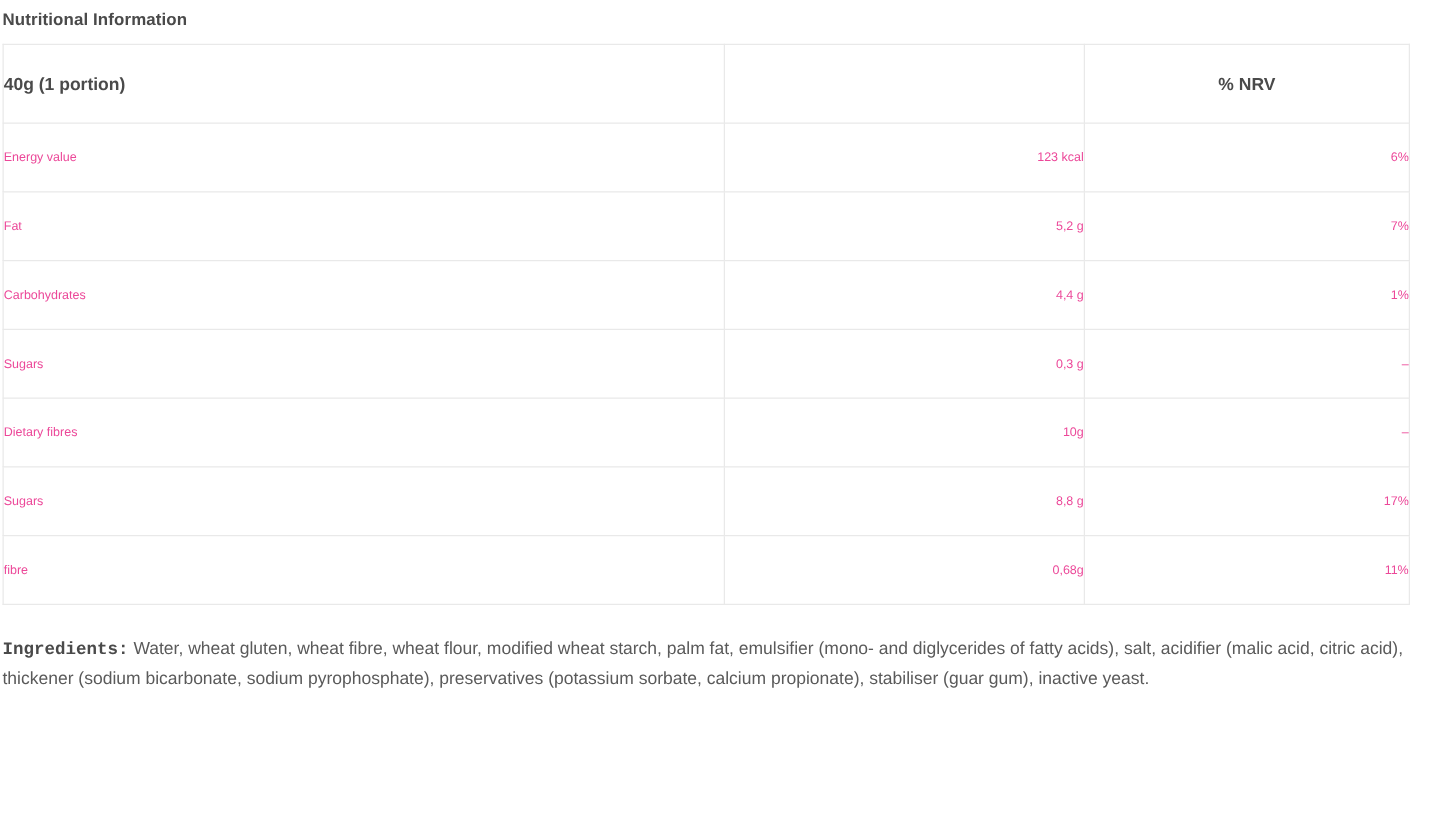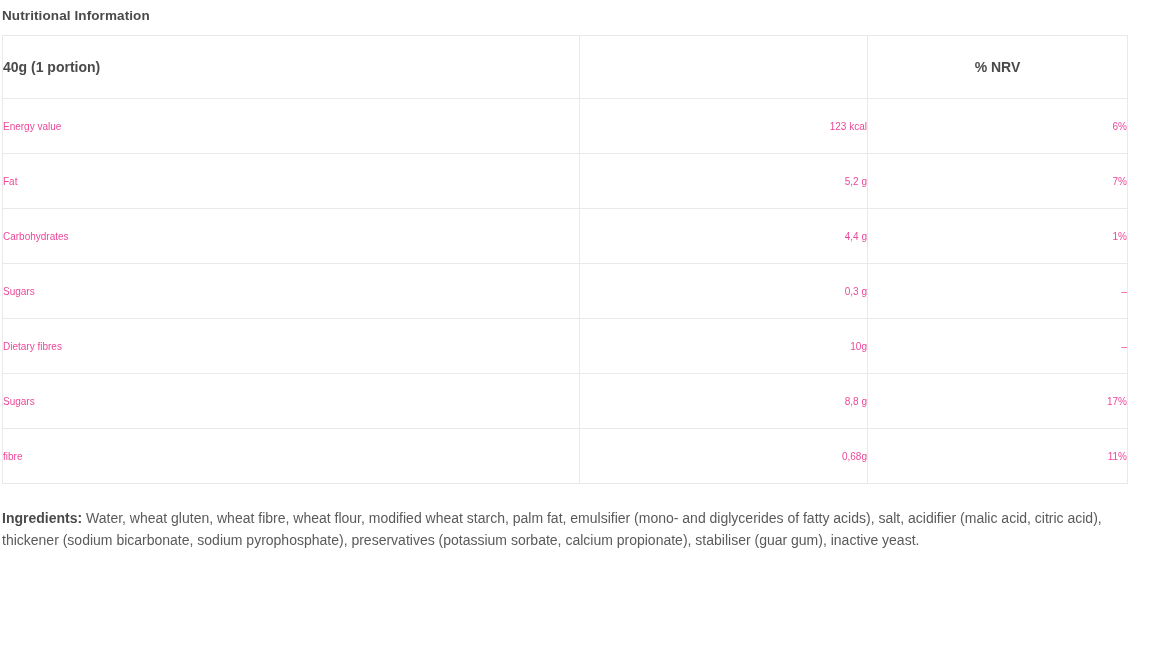--- a/index.html
+++ b/index.html
@@ -78,20 +78,21 @@
   .ingredients {
     margin: 24px 0 0 0;
     font-size: 14px;
     line-height: 1.55;
     color: #5a5a5a;
     max-width: 1125px;
   }
   .ingredients .label {
     font-weight: bold;
     color: #4a4a4a;
+    font-family: Liberation Mono, monospace;
   }
 </style>
 </head>
 <body>
 
 <div class="page">
 
   <h2 class="section-title">Nutritional Information</h2>
 
   <table class="nutri">

